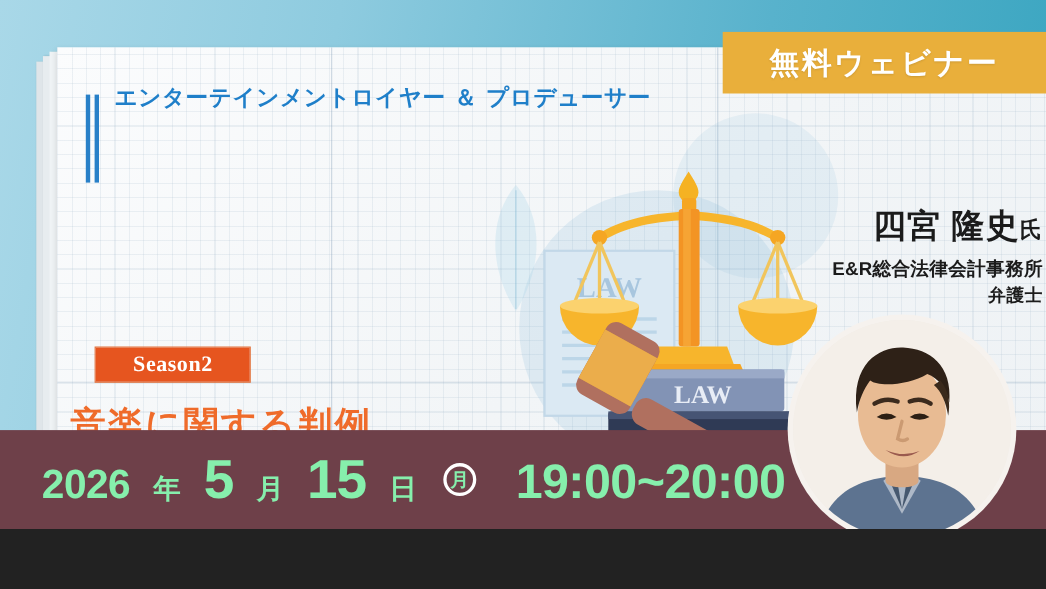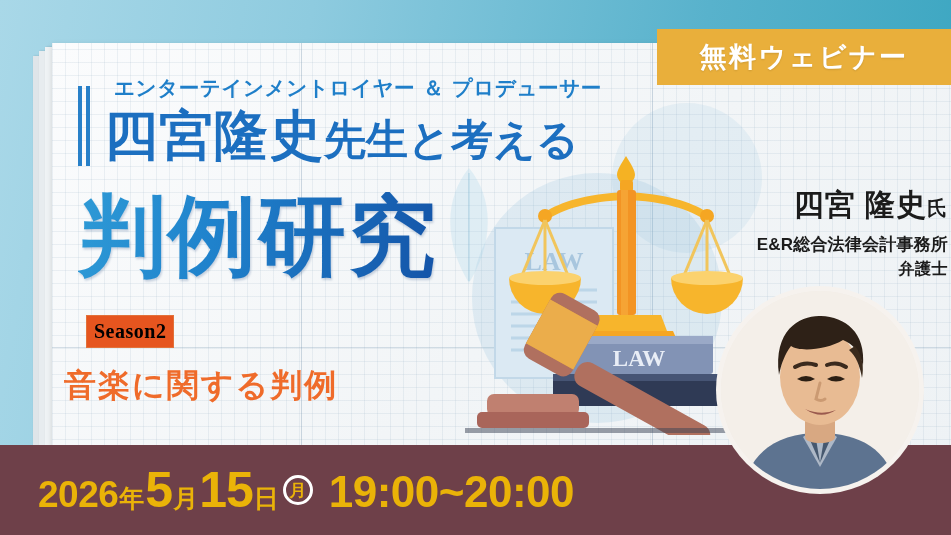--- a/index.html
+++ b/index.html
@@ -1,19 +1,19 @@
 <!DOCTYPE html>
 <html><head>
 <meta charset="utf-8">
 <style>
   html,body{margin:0;padding:0;background:#222;}
   *{box-sizing:border-box;}
   #banner{
     position:relative;
-    width:951px;height:535px;
+    width:951px;height:481px;
     overflow:hidden;
     font-family:"Liberation Sans","DejaVu Sans",sans-serif;
     background:linear-gradient(100deg,#a9d8e8 0%,#8ecbdf 30%,#58b2cc 68%,#36a4bf 100%);
   }
 
   
   .paper-layer{position:absolute;background:#e9edf0;box-shadow:1px 0 2px rgba(0,0,0,.18);}
   .paper-l1{left:33px;top:56px;width:26px;height:400px;background:#dfe5e9;}
   .paper-l2{left:39px;top:51px;width:26px;height:408px;background:#e7ecef;}
   .paper-l3{left:45px;top:47px;width:26px;height:414px;background:#eff3f5;}
@@ -52,21 +52,20 @@
   #headline{position:absolute;left:78px;top:78px;z-index:14;}
   .accent-bars{position:absolute;left:0;top:8px;width:14px;height:80px;}
   .accent-bars i{position:absolute;top:0;width:4px;height:100%;background:#2880c8;display:block;}
   .accent-bars i:nth-child(1){left:0;}
   .accent-bars i:nth-child(2){left:8px;}
 
   #kicker{
     margin-left:26px;font-size:20.5px;font-weight:bold;color:#1f7fc9;
     letter-spacing:.6px;white-space:nowrap;line-height:1;
     font-family:"DejaVu Sans","Liberation Sans",sans-serif;
-    padding-left:10px;
   }
   #title-line{
     margin-left:26px;margin-top:9px;white-space:nowrap;line-height:1;
     color:#1c6fc0;font-weight:bold;
   }
   #title-name{font-size:54px;letter-spacing:1px;}
   #title-tail{font-size:42px;letter-spacing:0px;}
 
   
   #big-title{
@@ -80,21 +79,21 @@
   }
 
   
   #chips{
     position:absolute;left:86px;top:315px;z-index:14;display:flex;
     border:1px solid #e2713a;height:33px;
     font-family:"Liberation Serif","DejaVu Serif",serif;
   }
   .chip{display:flex;align-items:center;justify-content:center;
         font-size:20px;font-weight:bold;letter-spacing:.5px;}
-  .chip-fill{background:#e6551f;color:#000000;padding:0 7px;}
+  .chip-fill{background:#e6551f;color:#ffffff;padding:0 34px;}
   .chip-open{background:#f4f6f7;color:#e6551f;padding:0 22px;}
 
   #sub-topic{
     position:absolute;left:64px;top:364px;z-index:14;
     font-size:32px;font-weight:bold;color:#ef6b2a;letter-spacing:2px;
     white-space:nowrap;
   }
 
   
   #illus{position:absolute;left:465px;top:150px;width:290px;height:285px;z-index:12;}
@@ -113,22 +112,22 @@
     box-shadow:0 0 0 5px #f6f2ee;
   }
   #portrait svg{display:block;}
 
   
   #datebar{
     position:absolute;left:0;bottom:0;width:951px;height:90px;background:#6e4049;z-index:22;
   }
   #date-text{
     position:absolute;left:38px;top:50%;transform:translateY(-50%);
-    color:#eab308;white-space:nowrap;font-weight:bold;line-height:1;
-    display:flex;align-items:baseline;
+    color:#86efac;white-space:nowrap;font-weight:bold;line-height:1;
+    display:flex;align-items:baseline;gap:20px;
   }
   .d-num-sm{font-size:37px;letter-spacing:-.5px;}
   .d-unit{font-size:25px;margin:0 1px;}
   .d-num-lg{font-size:50px;letter-spacing:-1px;}
   .d-dow{
     display:inline-flex;align-items:center;justify-content:center;
     width:30px;height:30px;border-radius:50%;border:3px solid #fff;
     font-size:17px;align-self:center;margin:0 4px 0 3px;
   }
   .d-time{font-size:44px;letter-spacing:-.5px;margin-left:12px;}
@@ -168,26 +167,22 @@
   </div>
 
   <div id="free-badge">無料ウェビナー</div>
 
   <div id="headline">
     <div class="accent-bars">
         <i></i>
         <i></i>
       </div>
     <div id="kicker">エンターテインメントロイヤー ＆ プロデューサー</div>
-    <div id="title-line">
-      <span id="title-name">四宮隆史</span><span id="title-tail">先生と考える</span>
-    </div>
-  </div>
-
-  <div id="big-title">判例研究</div>
+  </div>
+
 
   <div id="chips">
     <div class="chip chip-fill">Season2</div>
   </div>
 
   <div id="sub-topic">音楽に関する判例</div>
 
   <svg id="illus" viewBox="0 0 290 285">
 
     <g>

